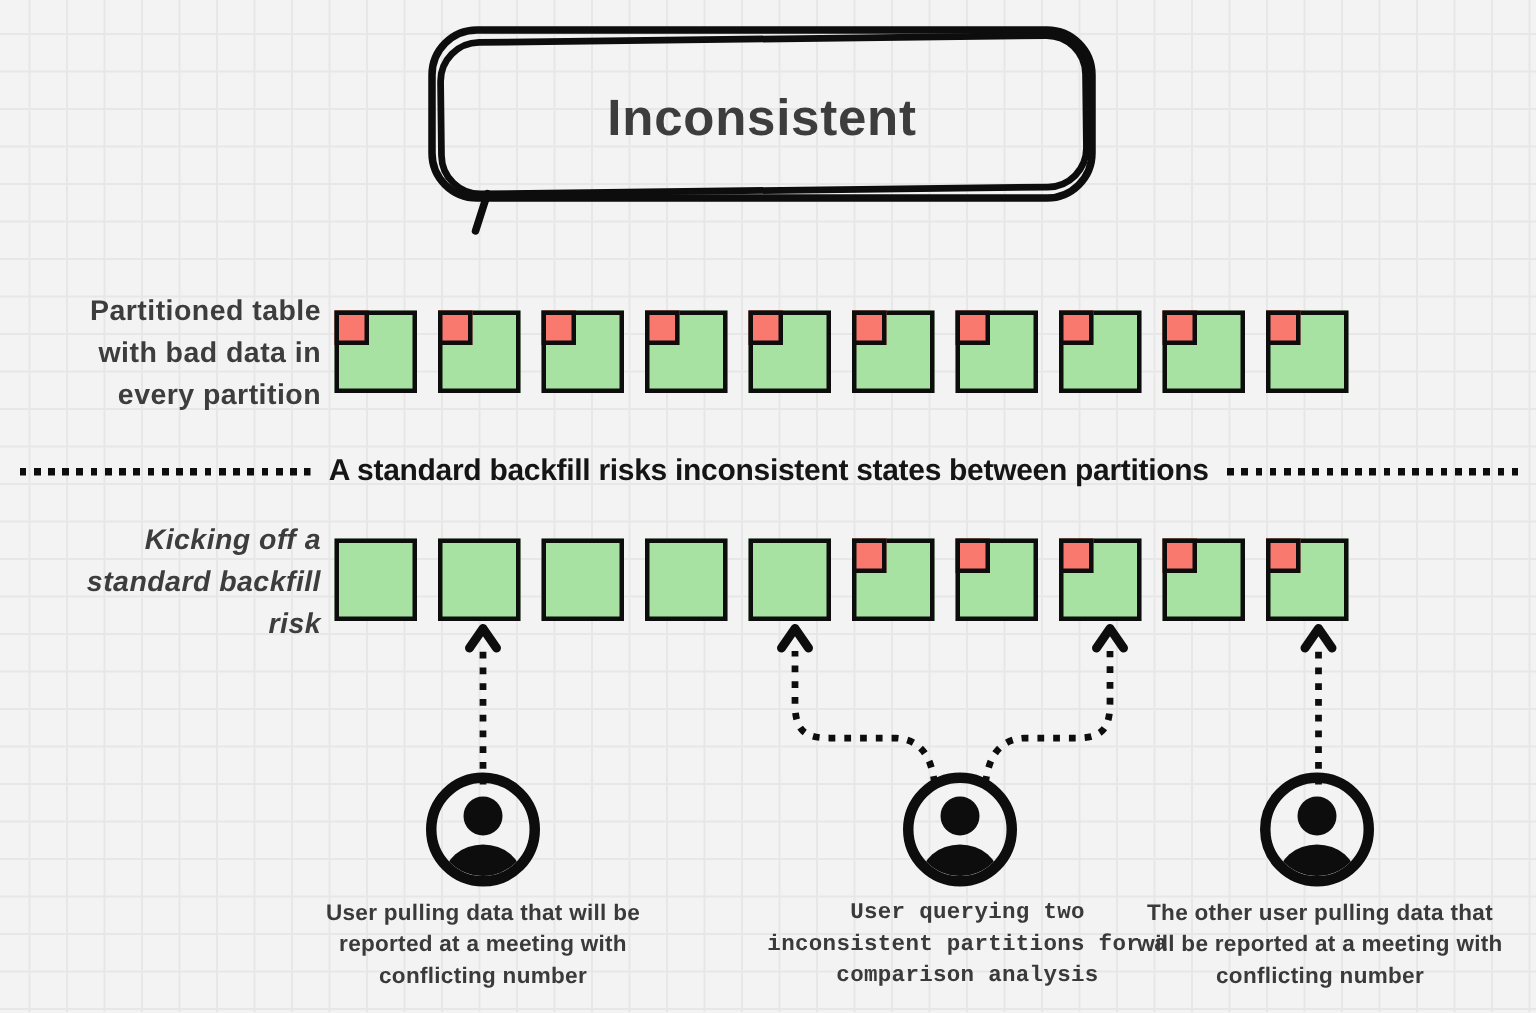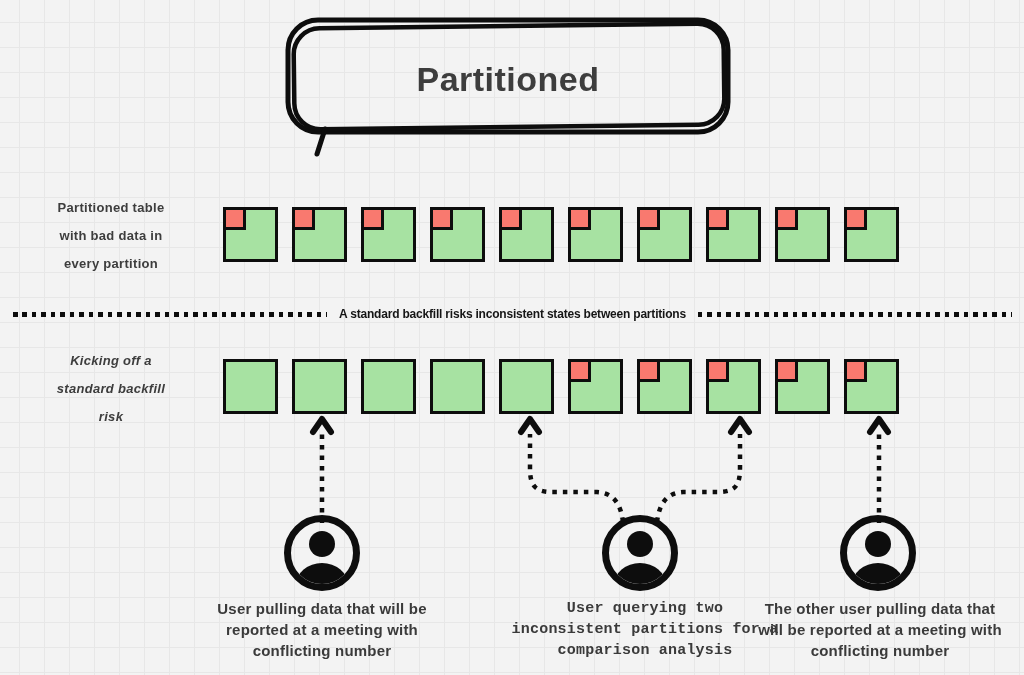--- a/index.html
+++ b/index.html
@@ -26,22 +26,22 @@
     position:absolute;inset:0;
     display:flex;flex-direction:column;align-items:center;justify-content:center;
     gap:4px;padding-top:2px;
     font-size:34px;font-weight:bold;color:var(--txt,#3d3d3d);
     letter-spacing:0.5px;line-height:48px;
   }
 
   
   .row-label{
     position:absolute;left:8px;width:206px;
-    text-align:center;
-    font-size:13px;font-weight:bold;color:var(--txt,#3d3d3d);
+    text-align:right;
+    font-size:19px;font-weight:bold;color:var(--txt,#3d3d3d);
     line-height:28px;white-space:pre-line;letter-spacing:0.3px;
   }
   .label-1{top:194px;}
   .label-2{top:347px;font-style:italic;}
 
   
   .partition-row{position:absolute;left:223px;display:flex;}
   .row-1{top:207px;}
   .row-2{top:359px;}
   .sq{
@@ -59,21 +59,21 @@
   
   .divider{
     position:absolute;left:13px;top:305px;width:999px;height:18px;
     display:flex;align-items:center;
   }
   .dots{
     flex:1;height:5px;
     background-image:repeating-linear-gradient(90deg,var(--ink,#0d0d0d) 0 4.5px,transparent 4.5px 9.5px);
   }
   .divider-label{
-    margin:0 12px;font-size:12px;font-weight:bold;color:#151515;
+    margin:0 12px;font-size:20px;font-weight:bold;color:#151515;
     letter-spacing:-0.2px;white-space:nowrap;
   }
 
   
   .arrows{position:absolute;left:0;top:0;pointer-events:none;}
 
   
   .user-icon{position:absolute;width:80px;height:80px;top:513px;}
   .user-1{left:282px;} .user-2{left:600px;} .user-3{left:838px;}
   .user-caption{
@@ -90,21 +90,21 @@
 
 <div class="canvas" style="--bg: #f3f3f3; --grid: #e7e7e7; --green: #a7e2a2; --red: #f9796f; --ink: #0d0d0d; --txt: #3d3d3d;">
 
   <div class="title-frame">
     <svg width="460" height="150" viewBox="0 0 460 150">
       <rect x="10" y="12" width="440" height="112" rx="30" fill="none" stroke="#0d0d0d" stroke-width="5"></rect>
       <rect x="16" y="18" width="430" height="101" rx="26" fill="none" stroke="#0d0d0d" stroke-width="4.5" transform="rotate(-0.7 231 68)"></rect>
       <path d="M 47 121 L 39 146" fill="none" stroke="#0d0d0d" stroke-width="5" stroke-linecap="round"></path>
     </svg>
     <div class="title-text">
-      <div>Partitioned</div>
+      <div>Inconsistent</div>
     </div>
   </div>
 
   <div class="row-label label-1">Partitioned table
 with bad data in
 every partition</div>
   <div class="partition-row row-1">
       <div class="sq">
         <div class="corner"></div>
       </div>

